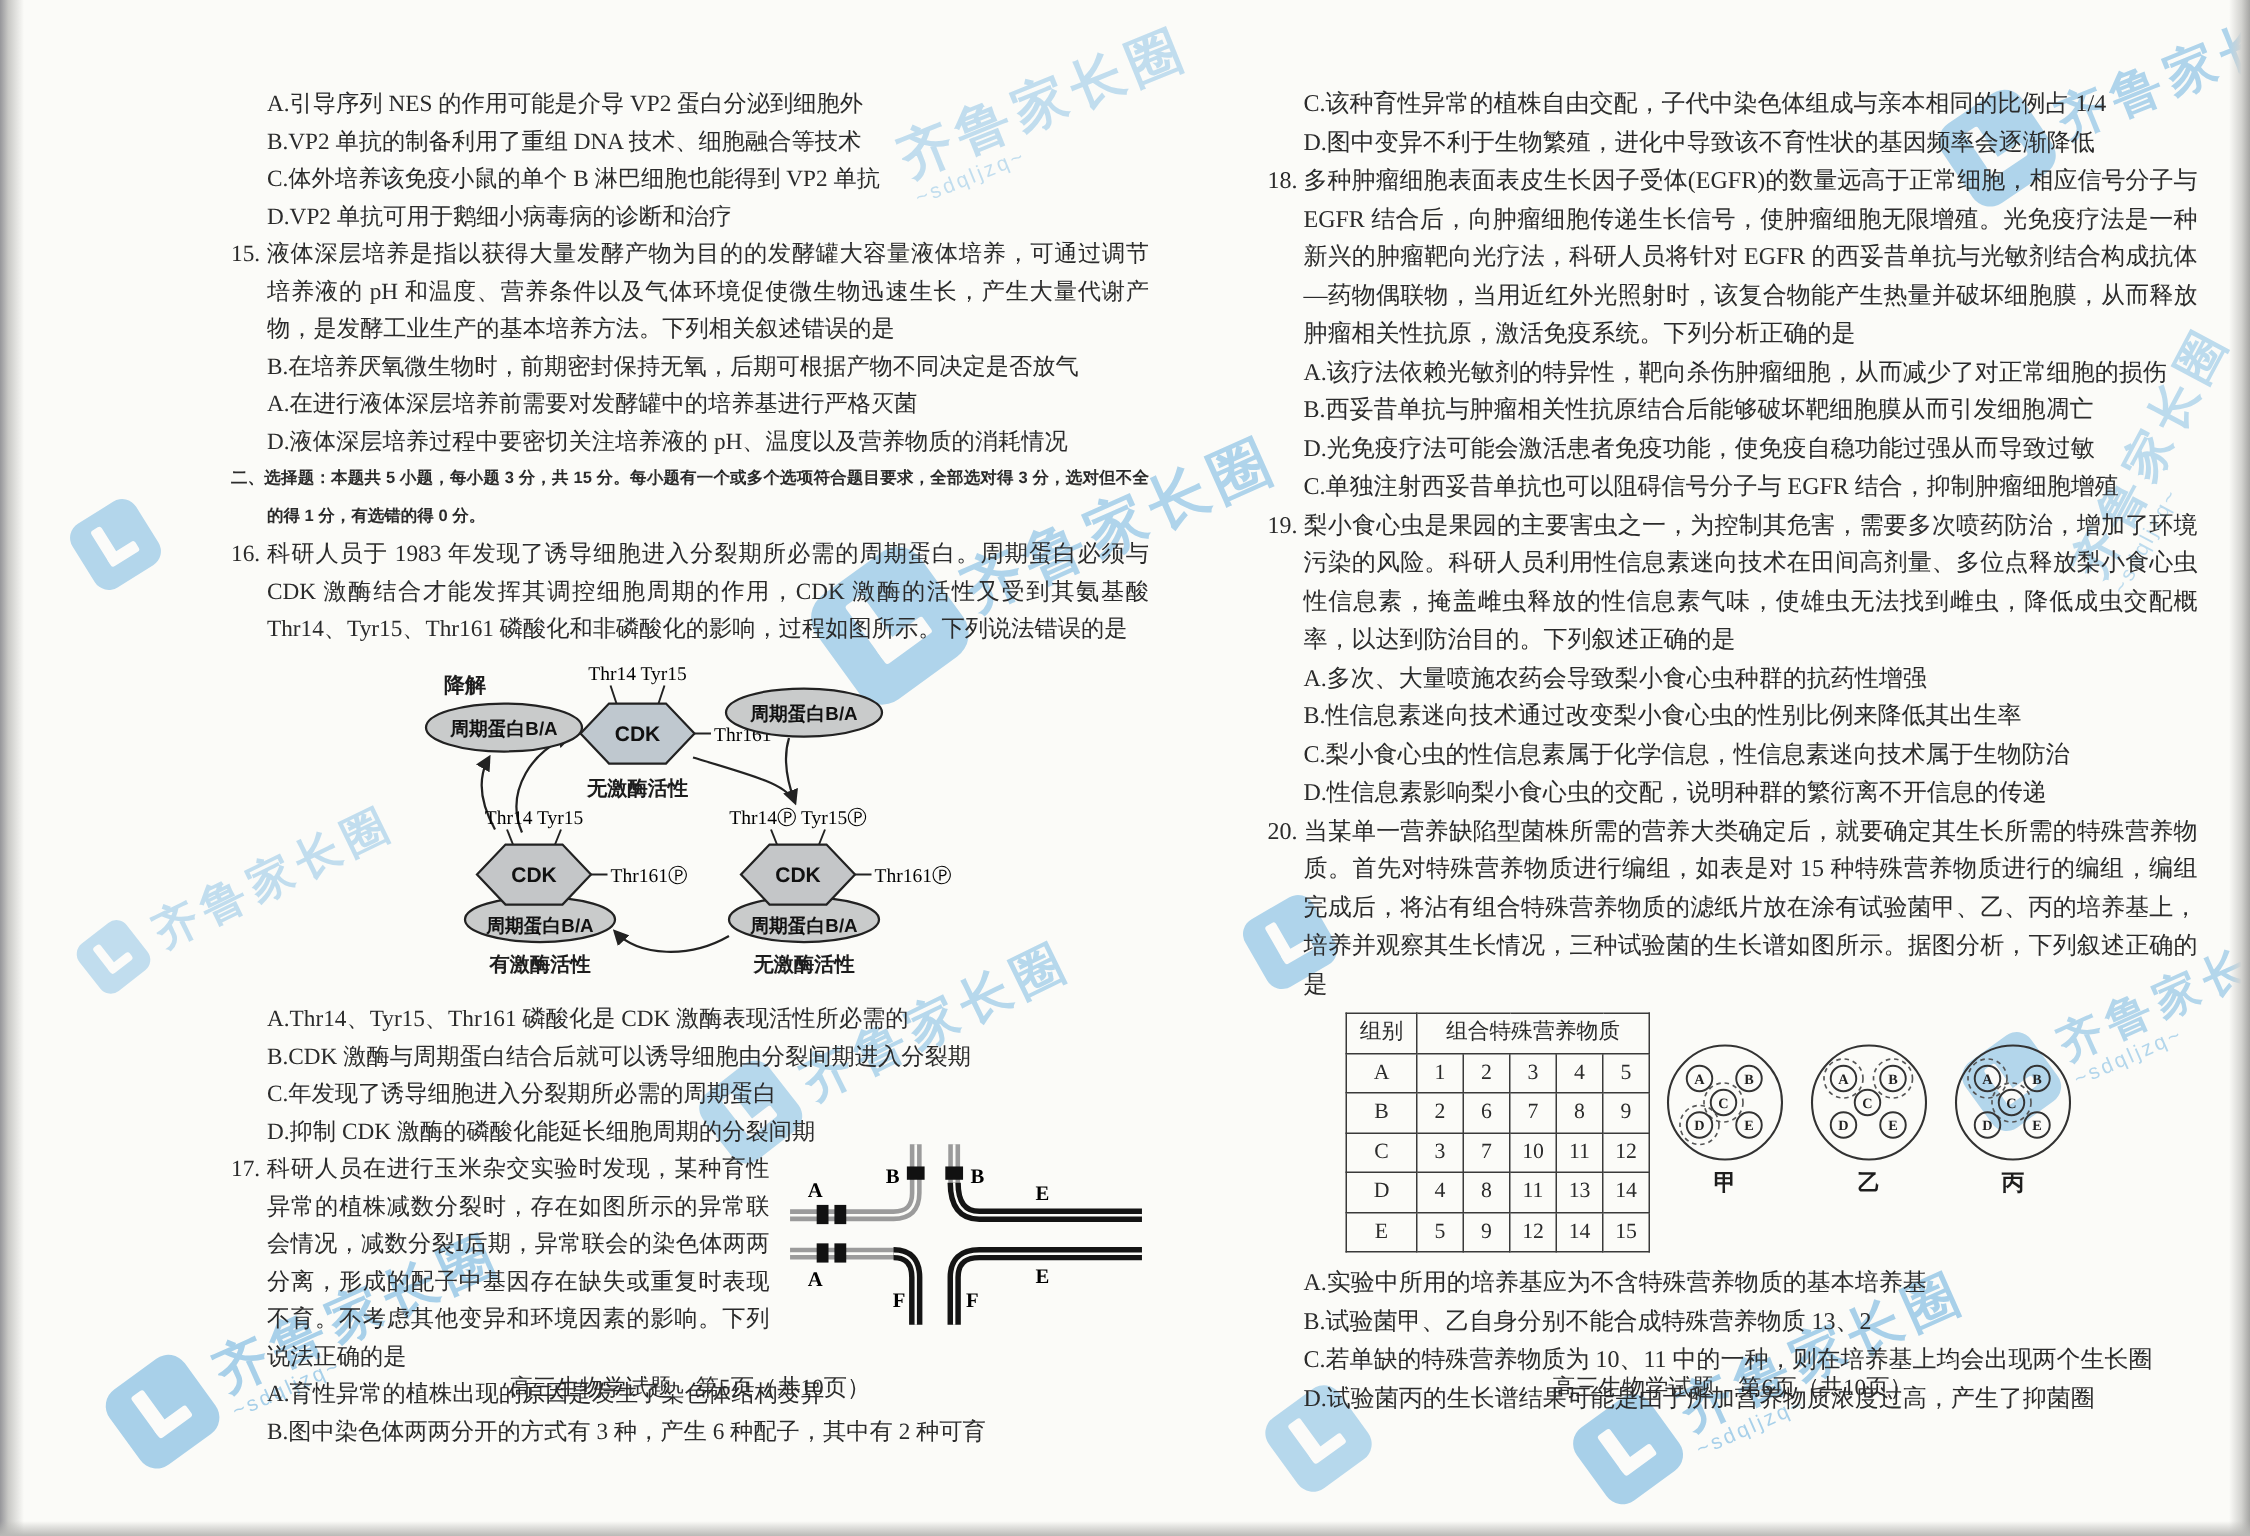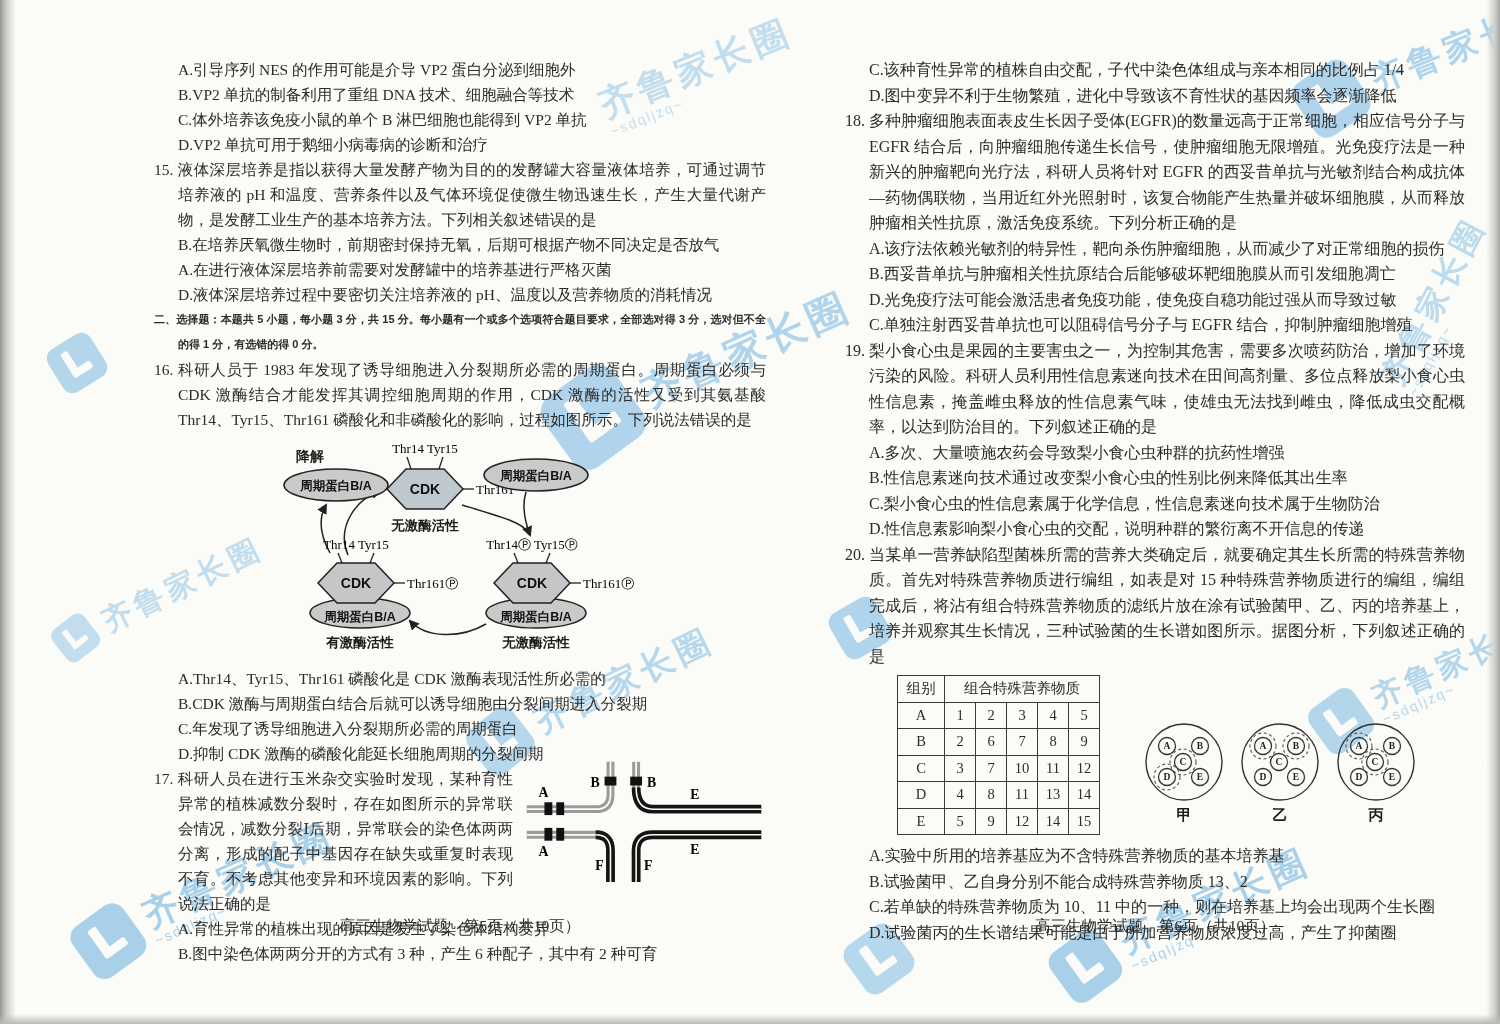--- a/index.html
+++ b/index.html
@@ -40,21 +40,21 @@
   .q{padding-left:24px;text-indent:-24px;}
   .opt{margin-left:24px;}
   .sec{font-weight:700;padding-left:24px;text-indent:-24px;
        font-family:"Liberation Sans","DejaVu Sans",sans-serif;font-size:11px;}
   .qnum{padding-right:4px;}
   .footer{position:absolute;top:913px;left:0;width:100%;text-align:center;font-size:15.5px;}
 
   
   .cdk-fig{margin:5px 0 4px 116px;}
   .chrom-fig{float:right;width:243px;height:138px;margin:-14px 0 4px 10px;}
-  .fig-row{display:flex;align-items:flex-end;gap:34px;margin:6px 0 8px 52px;}
+  .fig-row{display:flex;align-items:flex-start;margin:6px 0 8px 52px;}
   table.grp{border-collapse:collapse;font-size:14.5px;}
   table.grp td{border:1.4px solid #3a3a3a;text-align:center;height:23px;padding:0;}
   table.grp td.c0{width:46px;}
   table.grp td.cn{width:30px;}
   .plates-wrap{margin-top:14px;}
 
   svg text{font-family:"Liberation Serif","DejaVu Serif",serif;}
   .dlabel{font-family:"Liberation Sans","DejaVu Sans",sans-serif;font-weight:700;}
 </style>
 </head>

